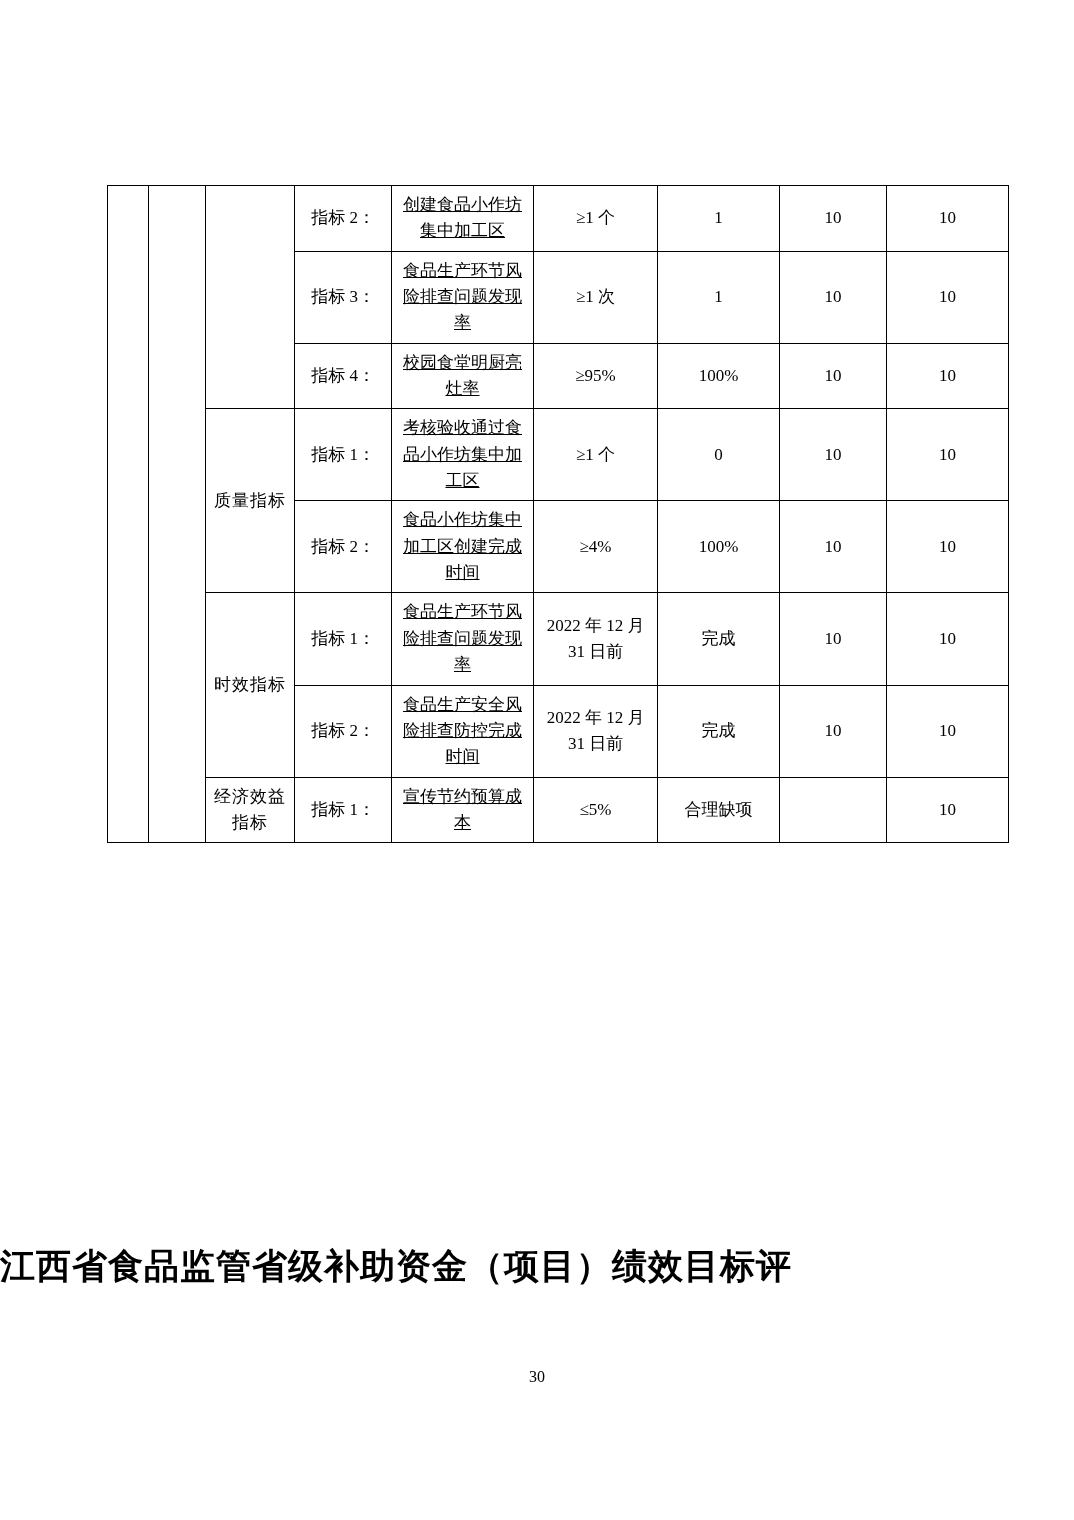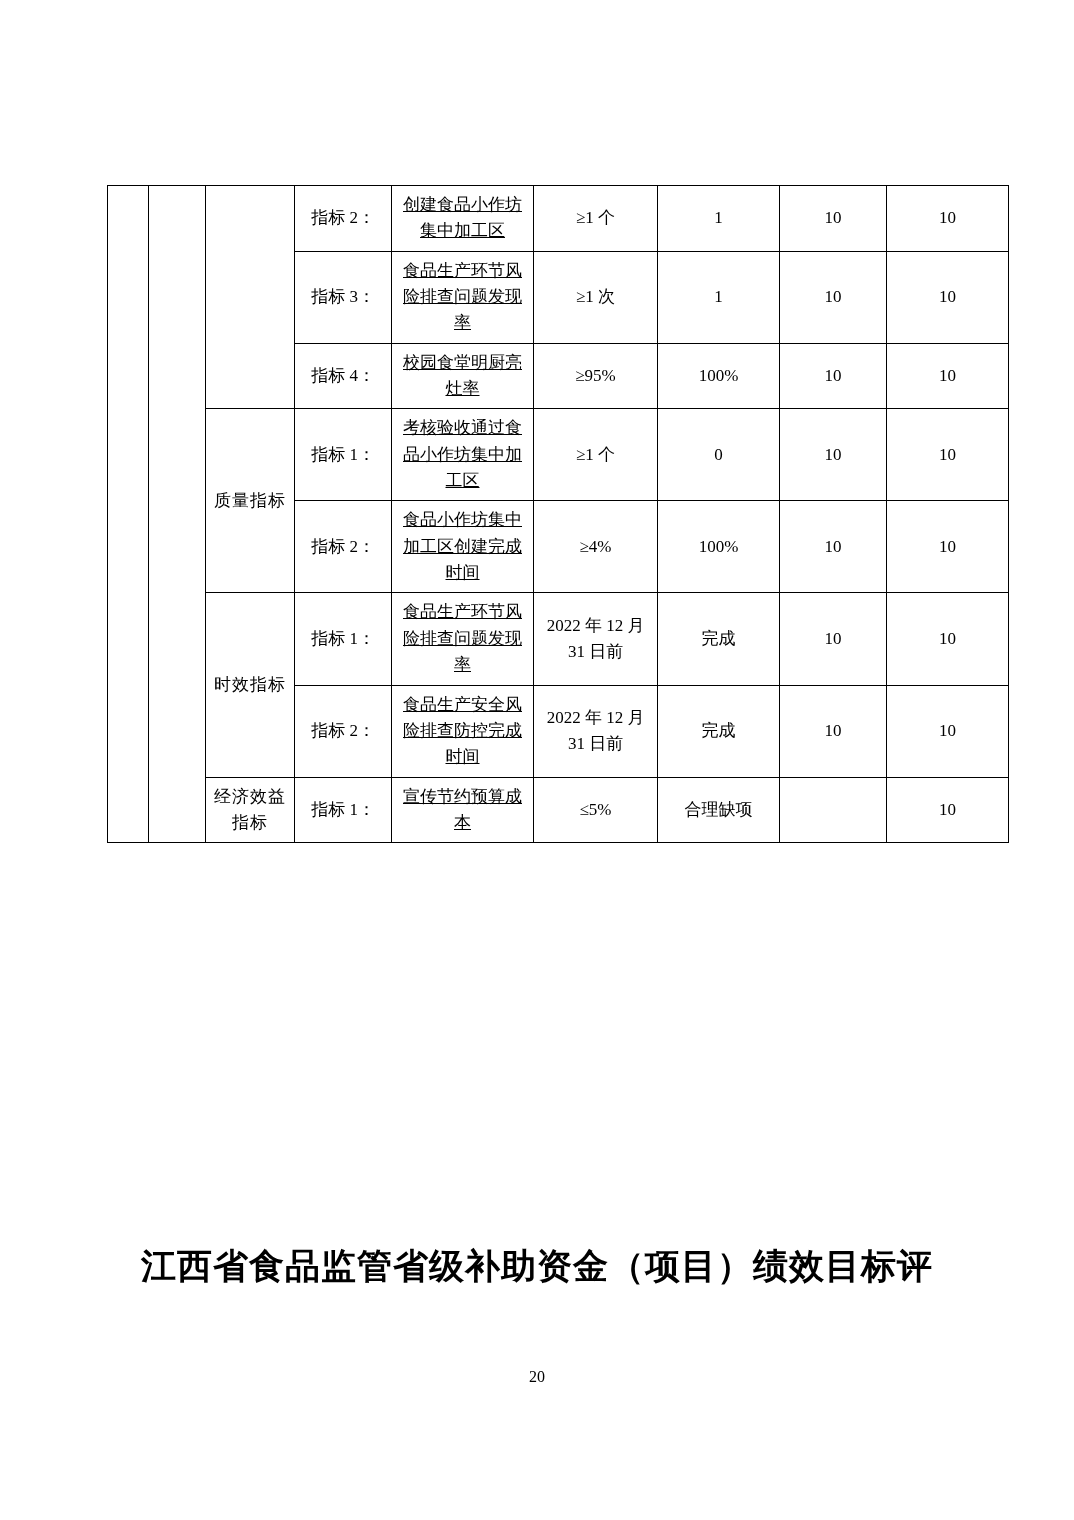--- a/index.html
+++ b/index.html
@@ -54,21 +54,21 @@
   td.left-txt { text-align: left; padding-left: 14px; }
   .cat-cell {
     letter-spacing: 1px;
   }
 
   .doc-title {
     position: absolute;
     left: 0;
     top: 1243px;
     width: 1074px;
-    text-align: center;
+    text-align: left;
     font-family: "Liberation Sans", "DejaVu Sans", sans-serif;
     font-weight: bold;
     font-size: 35px;
     letter-spacing: 1px;
     color: #000000;
   }
   .page-number {
     position: absolute;
     left: 0;
     top: 1368px;
@@ -158,15 +158,15 @@
           <td class="col-actual center-txt">合理缺项</td>
           <td class="col-score1"></td>
           <td class="col-score2">10</td>
         </tr>
       </tbody>
     </table>
   </div>
 
   <div class="doc-title">江西省食品监管省级补助资金（项目）绩效目标评</div>
 
-  <div class="page-number">20</div>
+  <div class="page-number">30</div>
 
 </div>
 
 </body></html>

